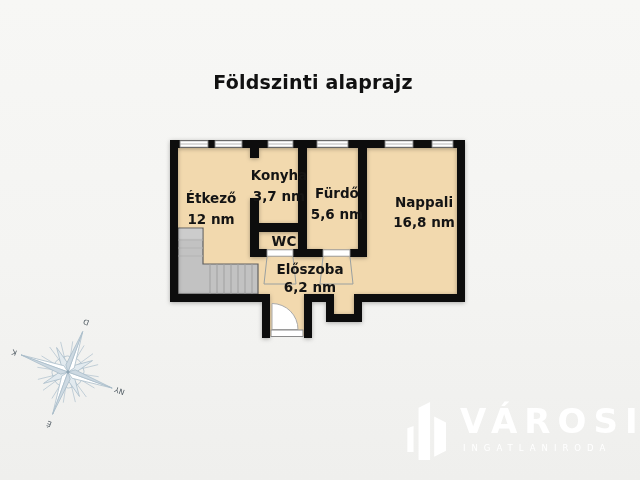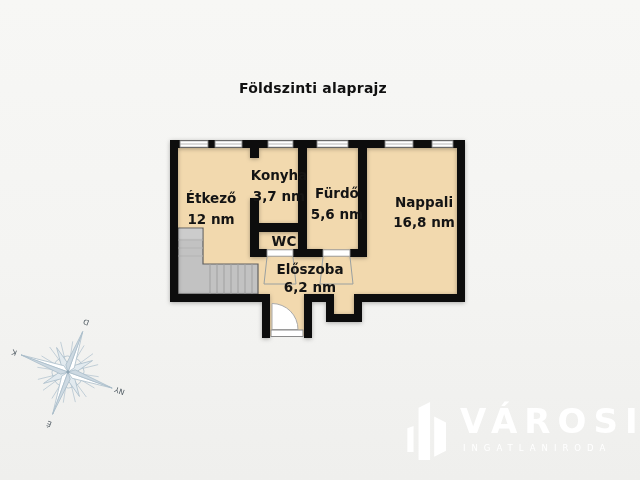--- a/index.html
+++ b/index.html
@@ -2,22 +2,22 @@
 <html><head>
 <meta charset="utf-8">
 <style>
   html,body{margin:0;padding:0;}
   #page{
     position:relative;width:640px;height:480px;overflow:hidden;
     background:linear-gradient(180deg,#f7f7f5 0%,#f4f4f2 55%,#efefed 100%);
     font-family:"DejaVu Sans","Liberation Sans",sans-serif;
   }
   #title{
-    position:absolute;left:313px;top:80px;transform:translateX(-50%);
-    font-size:14px;font-weight:bold;color:#111;white-space:nowrap;
+    position:absolute;left:313px;top:71px;transform:translateX(-50%);
+    font-size:19px;font-weight:bold;color:#111;white-space:nowrap;
     letter-spacing:.2px;
   }
   svg text{user-select:none;}
   .room-name{font-family:"DejaVu Sans","Liberation Sans",sans-serif;font-size:13.5px;font-weight:bold;fill:#141414;}
   .room-area{font-family:"DejaVu Sans","Liberation Sans",sans-serif;font-size:13.5px;font-weight:bold;fill:#141414;}
   .compass-letter{font-family:"DejaVu Sans","Liberation Sans",sans-serif;font-size:7.5px;fill:#4d5860;}
   #logo{
     position:absolute;left:400px;top:394px;width:235px;height:78px;color:#ffffff;
   }
   #logo .icon{position:absolute;left:5px;top:6px;}

